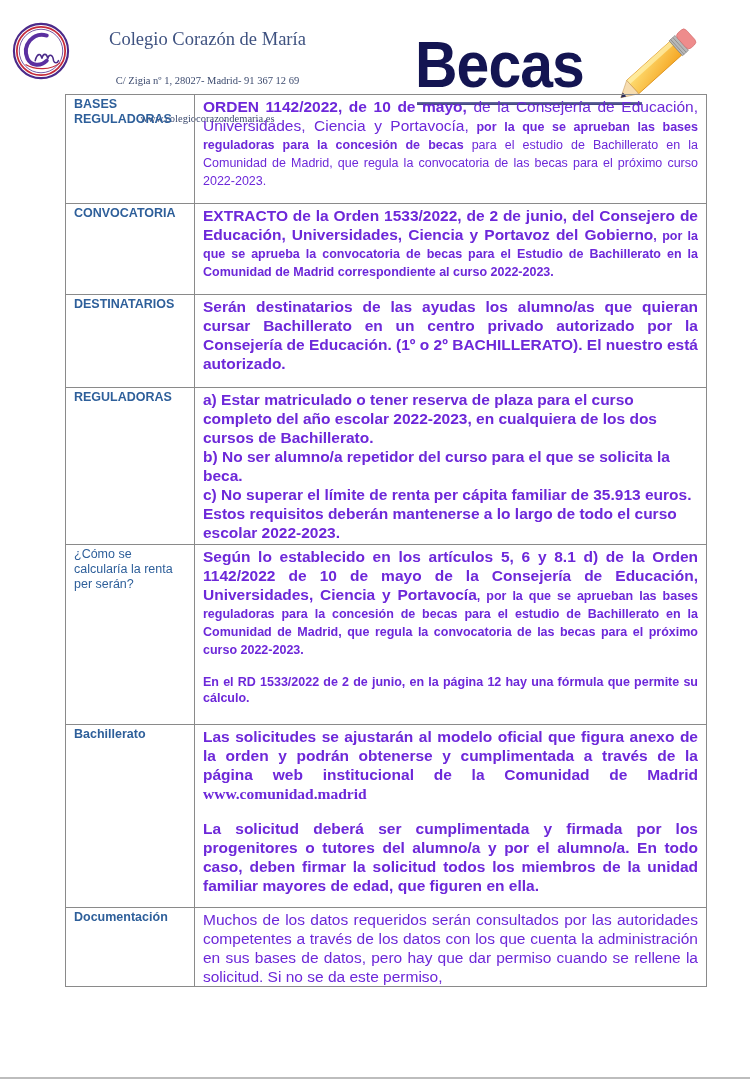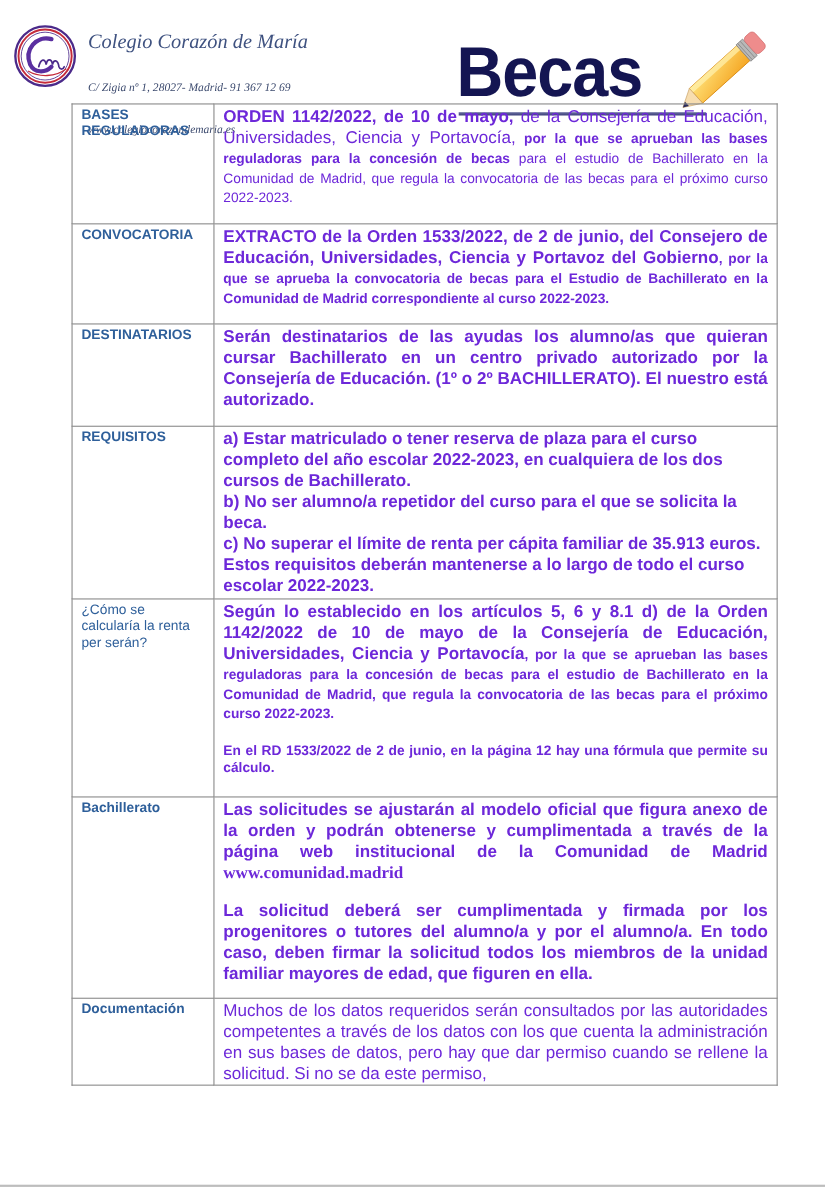--- a/index.html
+++ b/index.html
@@ -1,19 +1,19 @@
 <!DOCTYPE html>
 <html><head>
   <meta charset="utf-8">
   <style>
     html, body { margin: 0; padding: 0; background: #ffffff; }
     body { width: 750px; height: 1079px; position: relative; overflow: hidden; font-family: "Liberation Sans", sans-serif; }
     .header { position: absolute; left: 0; top: 0; width: 750px; height: 110px; }
     .logo { position: absolute; left: 12px; top: 22px; width: 58px; height: 58px; }
-    .school { position: absolute; left: 80px; top: 28px; width: 255px; text-align: left; font-family: "Liberation Serif", serif; color: #3b4f7a; font-style: italic; }
+    .school { position: absolute; left: 80px; top: 28px; width: 255px; text-align: center; font-family: "Liberation Serif", serif; color: #3b4f7a; }
     .school .name { font-size: 18.5px; line-height: 22px; color: #3f5280; }
     .school .line { font-size: 10.5px; line-height: 13.5px; color: #3c4a6e; margin-top: 24px; }
     .becas-wrap { position: absolute; left: 415px; top: 22px; width: 300px; height: 90px; }
     .becas { position: absolute; left: 0; top: 8px; font-family: "Liberation Sans", sans-serif; font-weight: bold; font-size: 64px; line-height: 70px; color: #141552; letter-spacing: -1px; transform: scaleX(0.92); transform-origin: left top; }
     .underline { position: absolute; left: 2px; top: 80px; width: 225px; height: 3px; background: linear-gradient(#6a6fa0, #3b3f7a); }
     .pencil { position: absolute; left: 190px; top: 0px; width: 100px; height: 90px; }
 
     table.main { position: absolute; left: 65px; top: 94px; width: 642px; border-collapse: collapse; }
     table.main td { border: 1.5px solid #8a8a8a; vertical-align: top; padding: 2px 8px 8px 8px; }
     td.label { width: 112px; color: #2e5f9a; font-weight: bold; font-size: 12.5px; line-height: 15px; padding-left: 8px; padding-top: 3px; }
@@ -85,21 +85,21 @@
     </td>
   </tr>
   <tr>
     <td class="label">DESTINATARIOS</td>
     <td class="content">
       <p class="p big">Serán destinatarios de las ayudas los alumno/as que quieran cursar Bachillerato en un centro privado autorizado por la Consejería de Educación. (1º o 2º BACHILLERATO). El nuestro está autorizado.</p>
       <div style="height:6px"></div>
     </td>
   </tr>
   <tr>
-    <td class="label">REQUISITOS</td>
+    <td class="label">REGULADORAS</td>
     <td class="content" style="text-align:left; padding-bottom:2px;">
       <p class="p big">a) Estar matriculado o tener reserva de plaza para el curso completo del año escolar 2022-2023, en cualquiera de los dos cursos de Bachillerato.</p>
       <p class="p big">b) No ser alumno/a repetidor del curso para el que se solicita la beca.</p>
       <p class="p big">c) No superar el límite de renta per cápita familiar de 35.913 euros.</p>
       <p class="p big">Estos requisitos deberán mantenerse a lo largo de todo el curso escolar 2022-2023.</p>
     </td>
   </tr>
   <tr>
     <td class="label" style="font-weight:normal;">¿Cómo se calcularía la renta per serán?</td>
     <td class="content">

